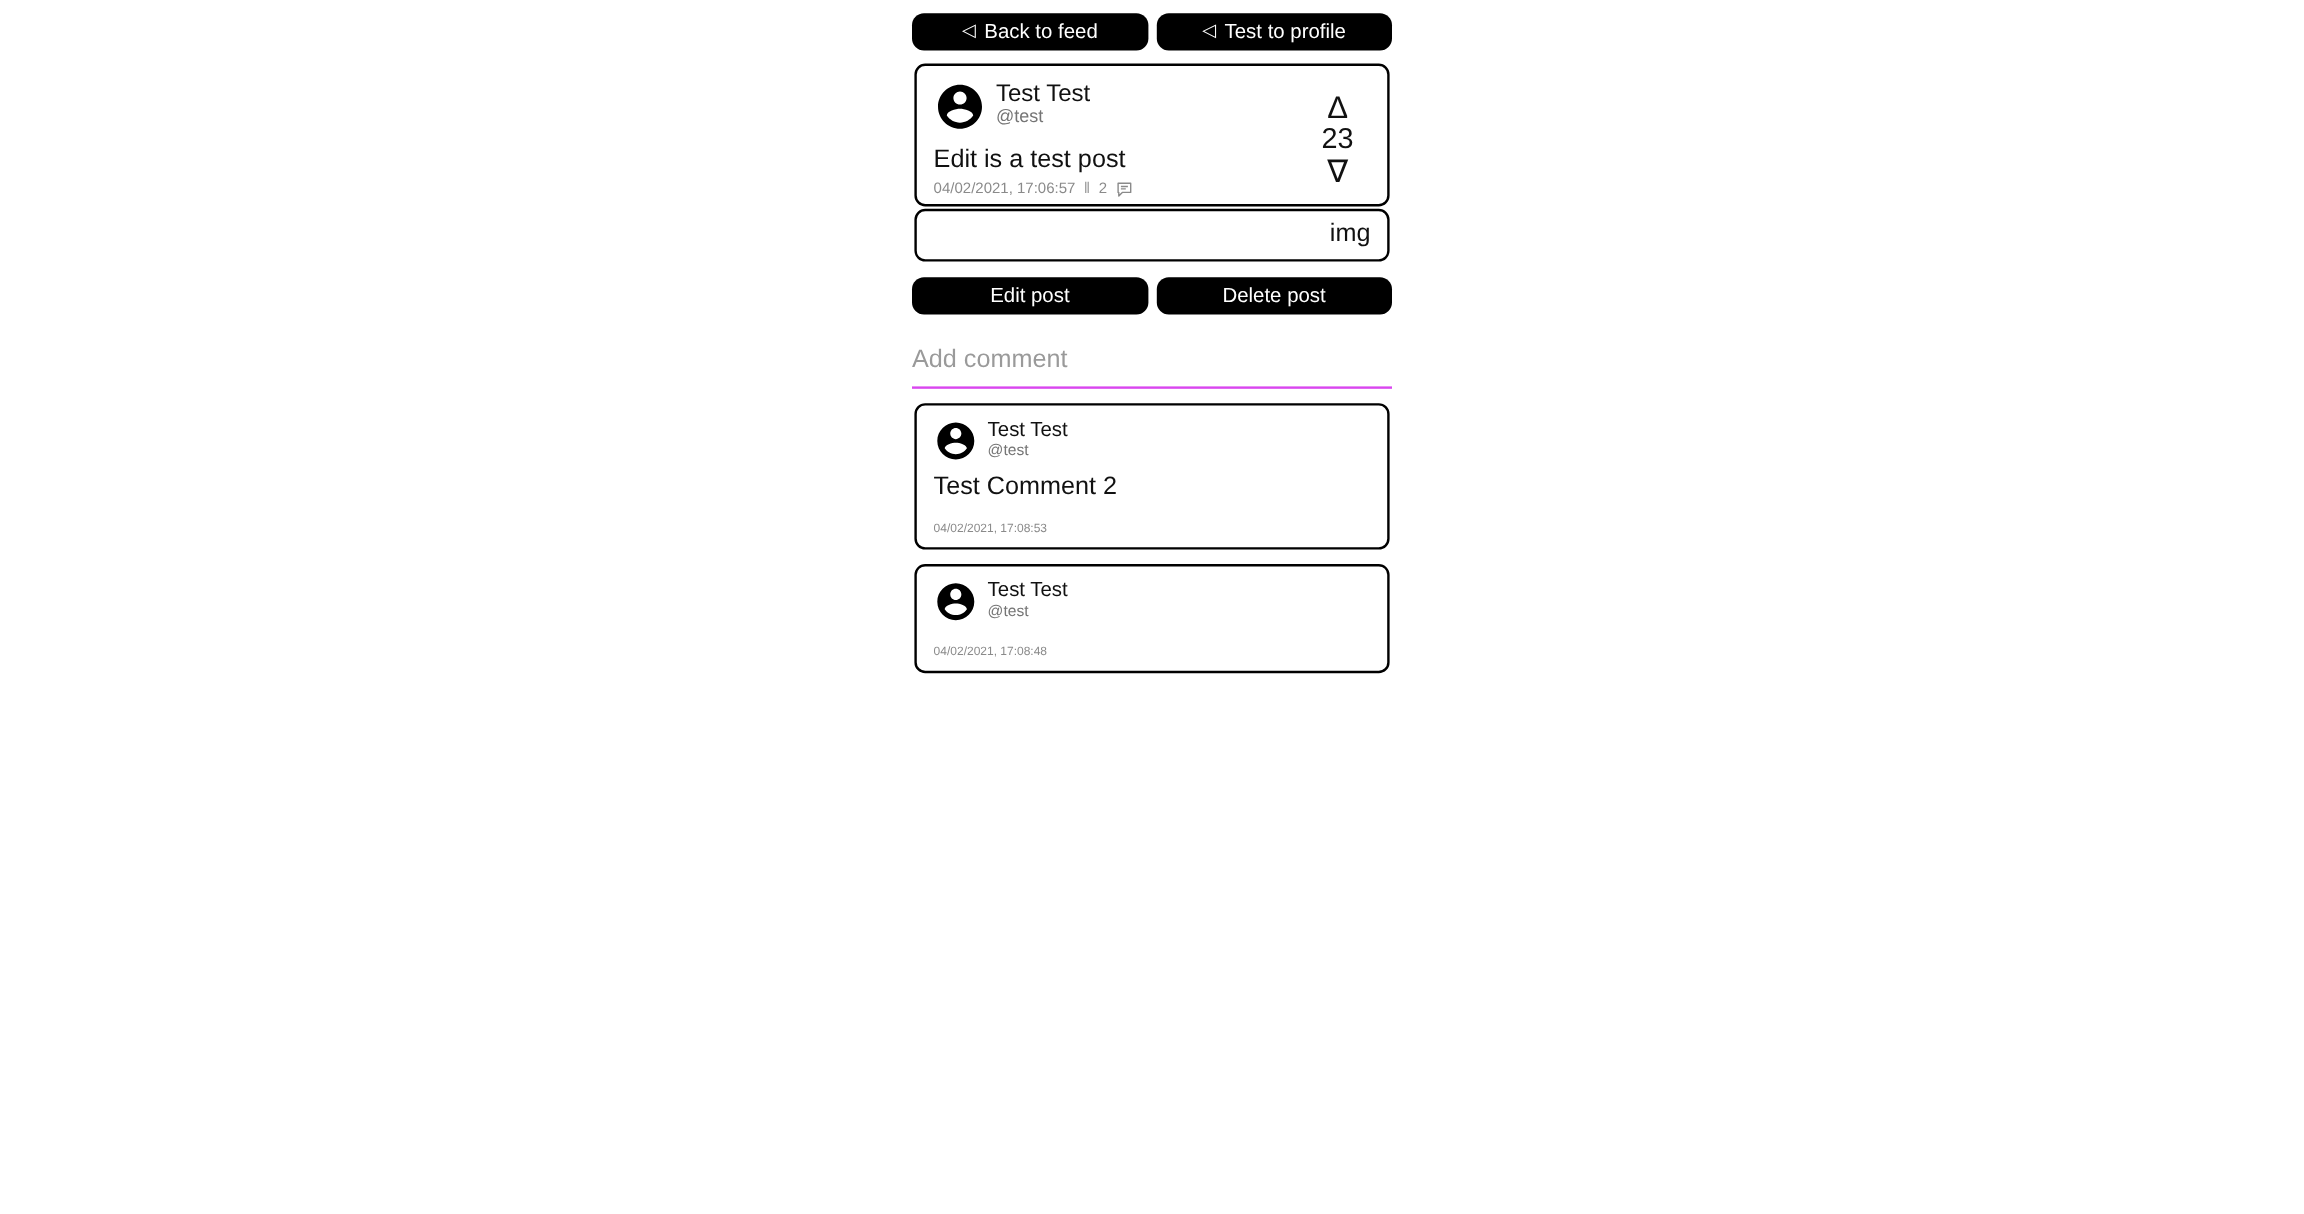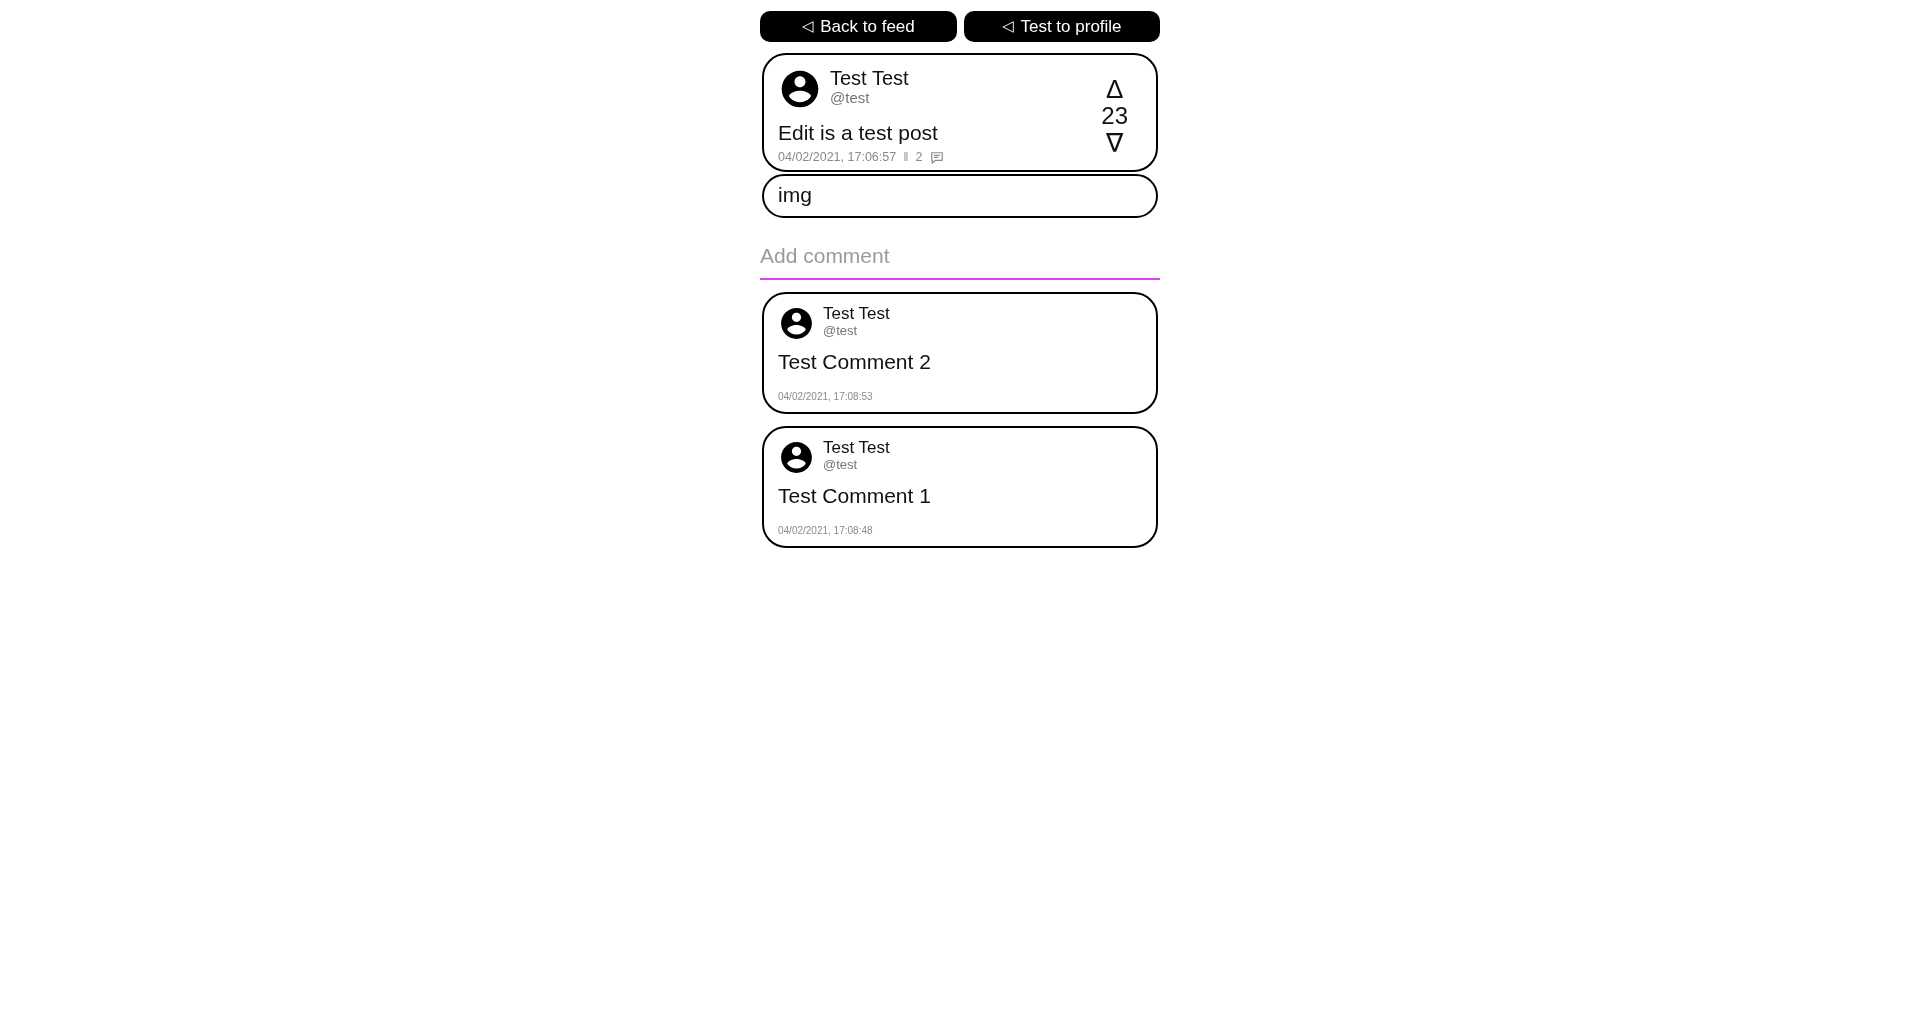--- a/index.html
+++ b/index.html
@@ -7,21 +7,21 @@
     font-family: "Liberation Sans", "DejaVu Sans", sans-serif; color: #111111; }
   .column { width: 400px; margin: 11px auto 0; }
 
   .btn-row { display: flex; gap: 7px; }
   .btn { flex: 1; height: 31px; background: #000000; color: #ffffff;
     border: none; border-radius: 10px; font-family: inherit; font-size: 17px;
     display: flex; align-items: center; justify-content: center; gap: 7px;
     cursor: pointer; line-height: 1; }
   .btn .tri { font-size: 15px; position: relative; top: -1px; }
 
-  .card { background: #ffffff; border: 2px solid #000000; border-radius: 24px; }
+  .card { background: #ffffff; border: 2px solid #000000; border-radius: 9px; justify-content: flex-end; }
 
   .post-card { margin: 11px 2px 0; padding: 12px 14px 6px; display: flex; }
   .post-left { flex: 1; min-width: 0; }
   .user-row { display: flex; gap: 8px; align-items: flex-start; }
   .avatar { flex: 0 0 auto; display: block; }
   .name-lg { font-size: 20px; line-height: 22px; color: #111111; }
   .handle-lg { font-size: 15px; line-height: 18px; color: #757575; }
   .post-text { font-size: 21px; margin-top: 10px; line-height: 1.1; }
   .meta-row { margin-top: 5px; display: flex; align-items: center; gap: 7px;
     font-size: 12.5px; color: #8a8a8a; }
@@ -97,20 +97,28 @@
       <button class="vote-arrow">Δ</button>
       <div class="vote-score">23</div>
       <button class="vote-arrow">∇</button>
     </div>
   </div>
 
   <div class="card attachment-card">
     <div class="img-label">img</div>
   </div>
 
+  <div class="actions-row">
+    <button class="btn btn-plain">
+      <span>Edit post</span>
+    </button>
+    <button class="btn btn-plain">
+      <span>Delete post</span>
+    </button>
+  </div>
 
   <input type="text" class="comment-input" placeholder="Add comment" style="">
 
   <div class="card comment-card">
     <div class="user-row">
       <svg class="avatar" width="37" height="37" viewBox="0 0 24 24">
         <path fill="#000000" d="M12 2C6.48 2 2 6.48 2 12s4.48 10 10 10 10-4.48 10-10S17.52 2 12 2zm0 3c1.66 0 3 1.34 3 3s-1.34 3-3 3-3-1.34-3-3 1.34-3 3-3zm0 14.2c-2.5 0-4.71-1.28-6-3.22.03-1.99 4-3.08 6-3.08 1.99 0 5.97 1.09 6 3.08-1.29 1.94-3.5 3.22-6 3.22z"></path>
       </svg>
       <div>
         <div class="name-sm">Test Test</div>
@@ -124,17 +132,16 @@
   <div class="card comment-card">
     <div class="user-row">
       <svg class="avatar" width="37" height="37" viewBox="0 0 24 24">
         <path fill="#000000" d="M12 2C6.48 2 2 6.48 2 12s4.48 10 10 10 10-4.48 10-10S17.52 2 12 2zm0 3c1.66 0 3 1.34 3 3s-1.34 3-3 3-3-1.34-3-3 1.34-3 3-3zm0 14.2c-2.5 0-4.71-1.28-6-3.22.03-1.99 4-3.08 6-3.08 1.99 0 5.97 1.09 6 3.08-1.29 1.94-3.5 3.22-6 3.22z"></path>
       </svg>
       <div>
         <div class="name-sm">Test Test</div>
         <div class="handle-sm">@test</div>
       </div>
     </div>
-    <div class="comment-text">Test Comment 1</div>
     <div class="comment-time">04/02/2021, 17:08:48</div>
   </div>
 
 </div>
 
 </body></html>

